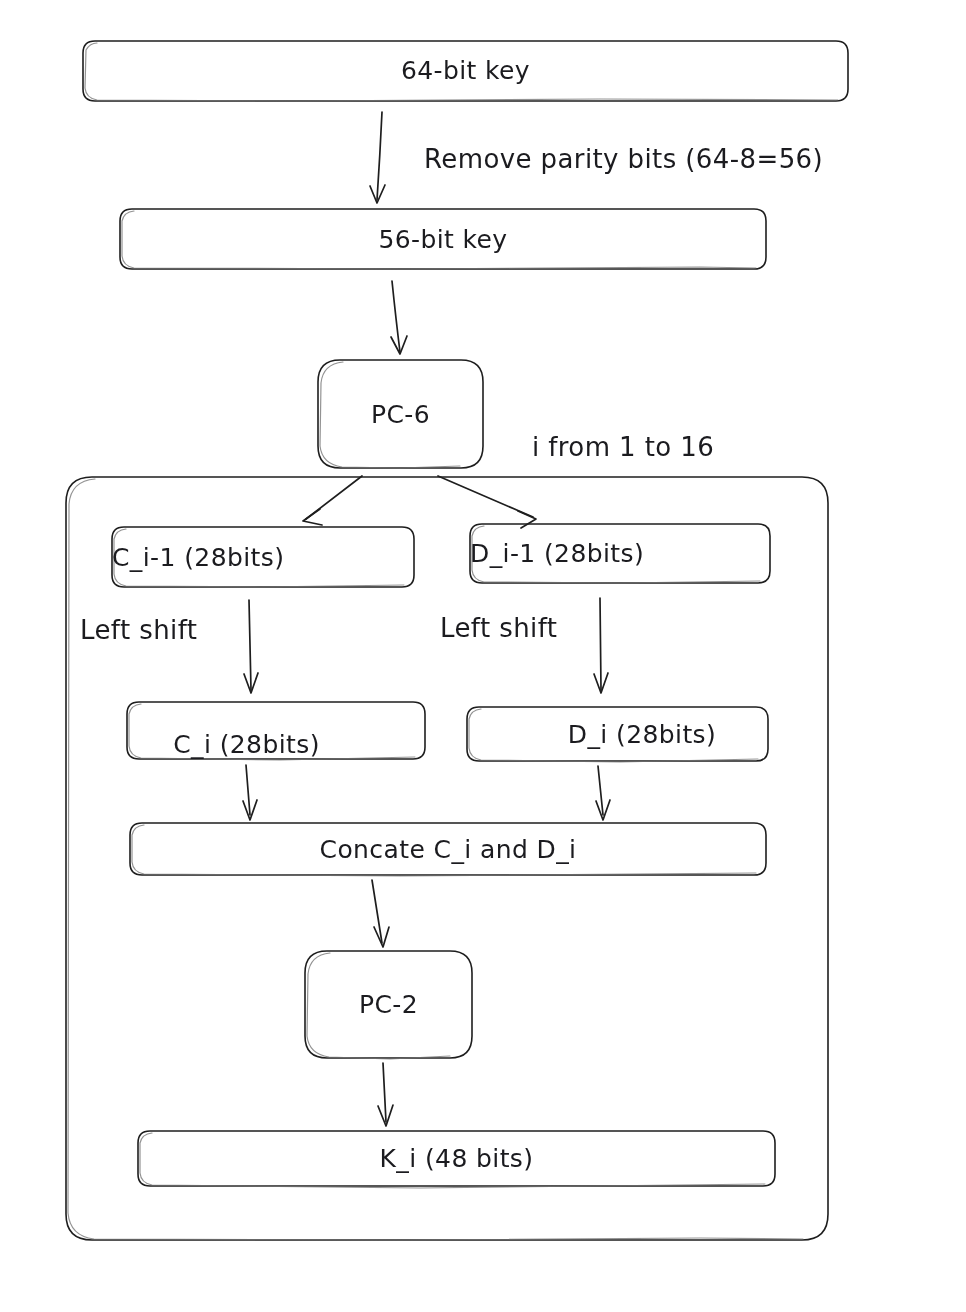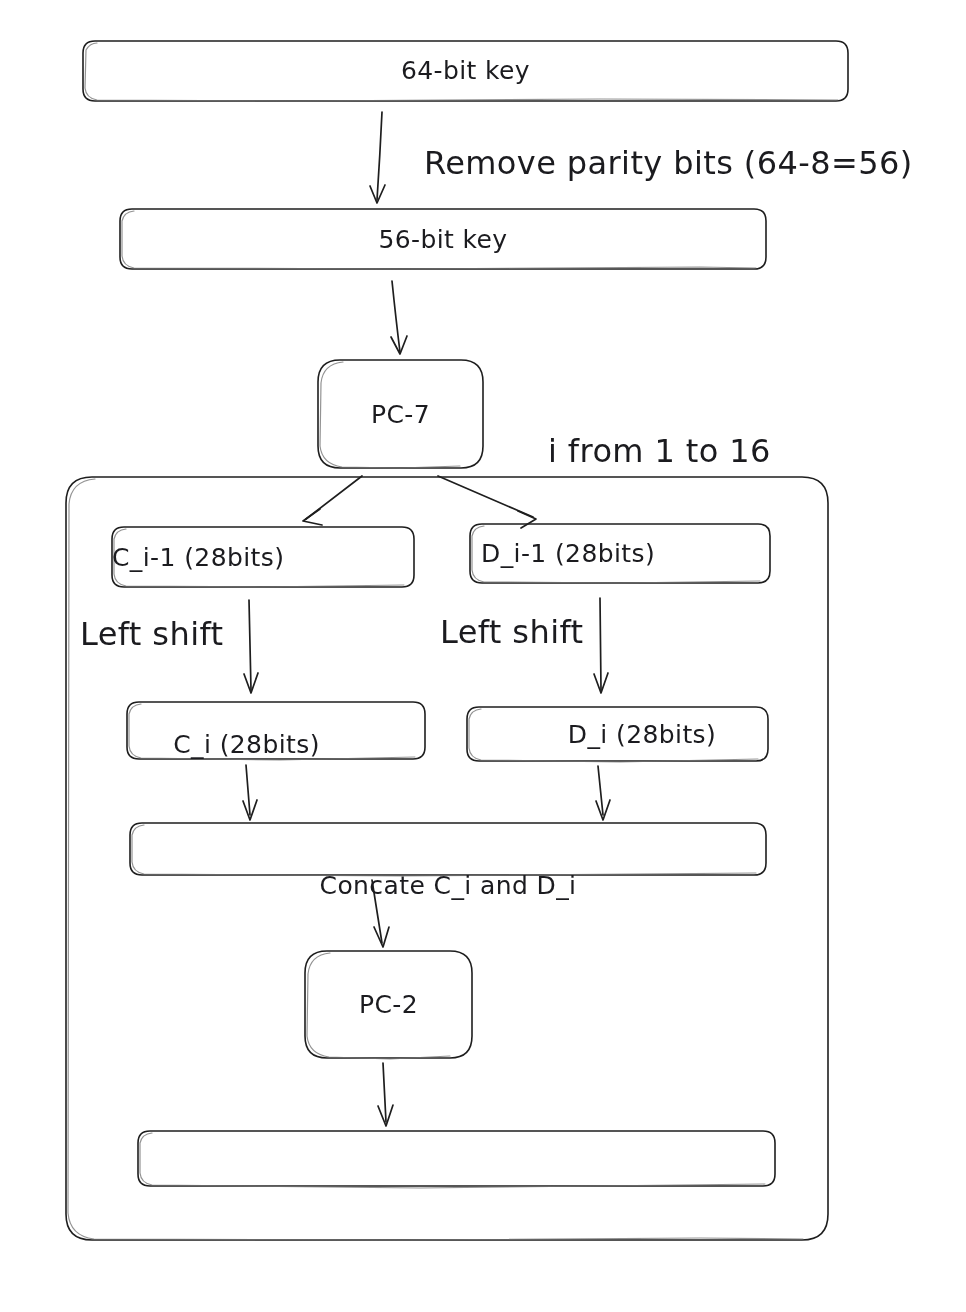--- a/index.html
+++ b/index.html
@@ -41,21 +41,21 @@
   }
   .node.left-overflow {
     justify-content: flex-start;
     padding-left: 0px;
     overflow: visible;
   }
   .edge-label {
     position: absolute;
     color: #1b1b1f;
     font-family: "DejaVu Sans", sans-serif;
-    font-size: 32px;
+    font-size: 26px;
     white-space: nowrap;
     letter-spacing: 0.4px;
   }
   .container-region {
     position: absolute;
     background: transparent;
   }
 </style>
 </head>
 <body>
@@ -184,55 +184,58 @@
 
   <div class="edge-label" style="left:424px; top:144px;">
     <span>Remove parity bits (64-8=56)</span>
   </div>
 
   <div class="node" style="left:120px; top:209px; width:646px; height:60px;">
     <span>56-bit key</span>
   </div>
 
   <div class="node" style="left:318px; top:360px; width:165px; height:108px;">
-    <span>PC-7</span>
-  </div>
-
-  <div class="edge-label" style="left:532px; top:432px;margin-left:16px;">
+    <span>PC-6</span>
+  </div>
+
+  <div class="edge-label" style="left:532px; top:432px;">
     <span>i from 1 to 16</span>
   </div>
 
   <div class="container-region" style="left:66px; top:477px; width:762px; height:763px;"></div>
 
   <div class="node left-overflow" style="left:112px; top:527px; width:302px; height:60px;align-items:center;">
     <span>C_i-1 (28bits)</span>
   </div>
 
-  <div class="node left-overflow" style="left:470px; top:524px; width:300px; height:59px;padding-left:11px;">
+  <div class="node left-overflow" style="left:470px; top:524px; width:300px; height:59px;">
     <span>D_i-1 (28bits)</span>
   </div>
 
   <div class="edge-label" style="left:80px; top:615px;">
     <span>Left shift</span>
   </div>
 
   <div class="edge-label" style="left:440px; top:613px;">
     <span>Left shift</span>
   </div>
 
   <div class="node" style="left:127px; top:702px; width:239px; height:57px;align-items:flex-end;">
     <span>C_i (28bits)</span>
   </div>
 
   <div class="node" style="left:467px; top:707px; width:350px; height:54px;">
     <span>D_i (28bits)</span>
   </div>
 
-  <div class="node" style="left:130px; top:823px; width:636px; height:52px;margin-top:36px;">
+  <div class="node" style="left:130px; top:823px; width:636px; height:52px;">
     <span>Concate C_i and D_i</span>
   </div>
 
   <div class="node" style="left:305px; top:951px; width:167px; height:107px;">
     <span>PC-2</span>
   </div>
 
+  <div class="node" style="left:138px; top:1131px; width:637px; height:55px;">
+    <span>K_i (48 bits)</span>
+  </div>
 
 </div>
 
 </body></html>

